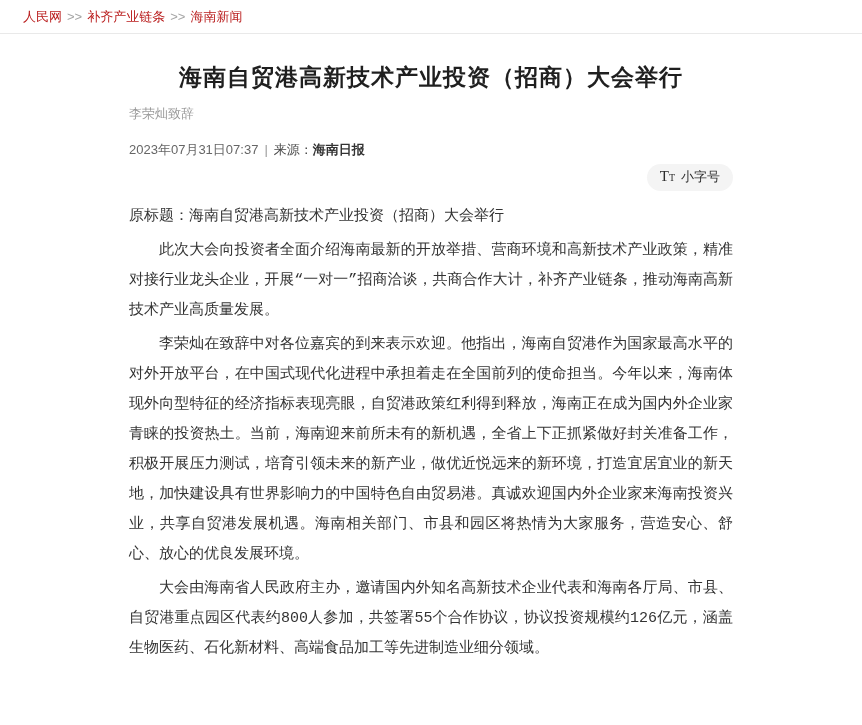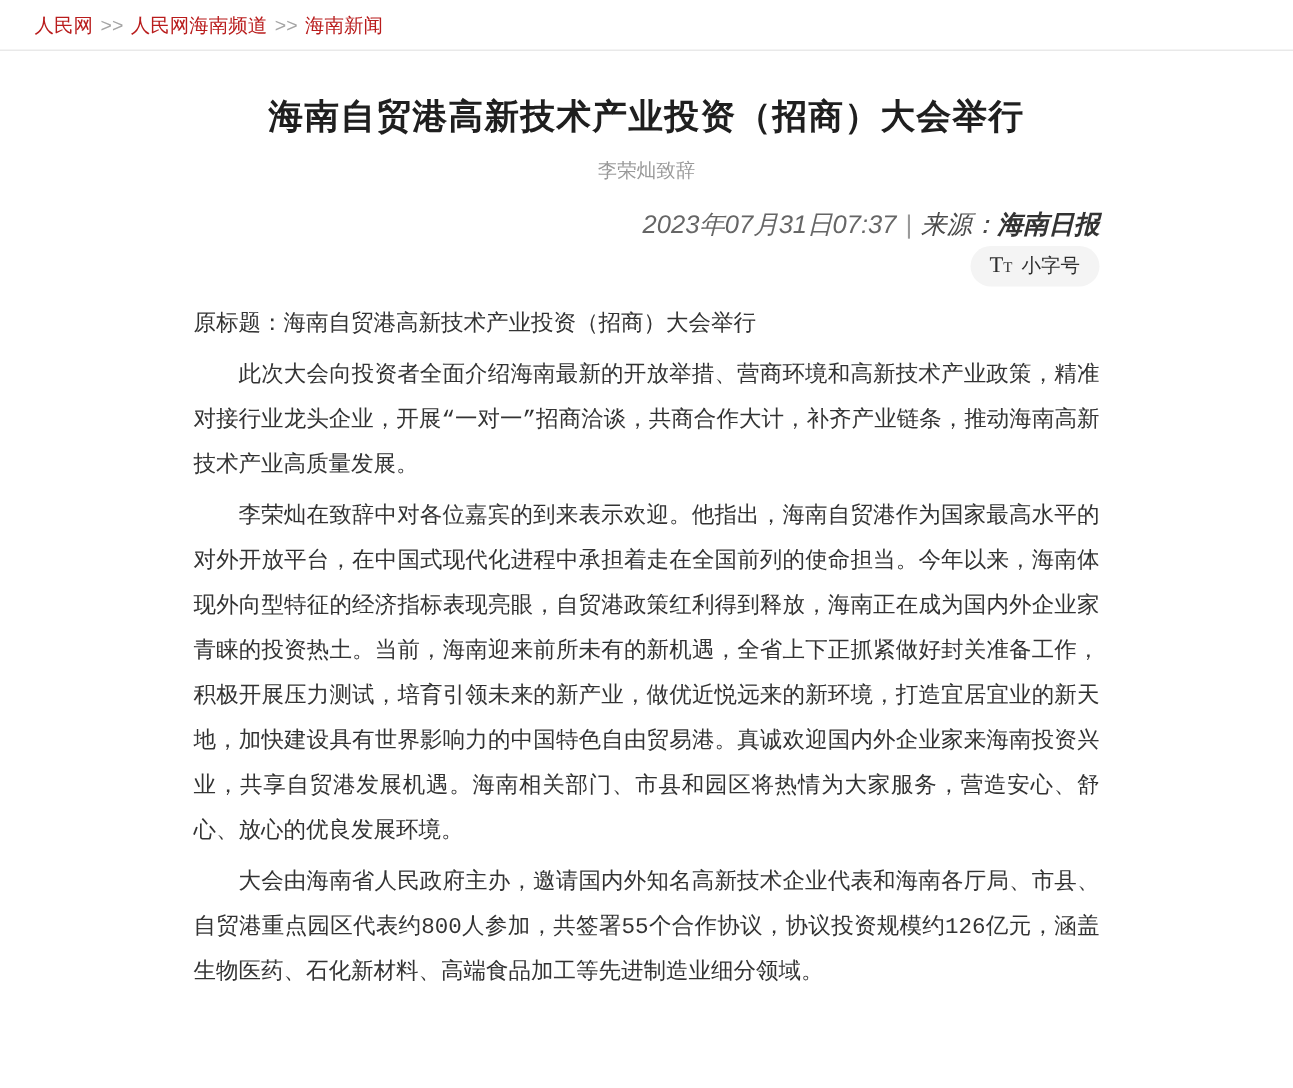--- a/index.html
+++ b/index.html
@@ -47,32 +47,31 @@
     margin: 28px 0 0 0;
     font-size: 23px;
     line-height: 30px;
     font-weight: bold;
     color: #1f1f1f;
     text-align: center;
     letter-spacing: 1px;
   }
   .byline {
     margin-top: 13px;
-    text-align: center;
+    text-align: left;
     font-size: 13px;
     line-height: 17px;
     color: #9a9a9a;
   }
   .meta {
     margin-top: 19px;
-    text-align: right;
-    font-size: 17px;
+    text-align: left;
+    font-size: 13px;
     line-height: 18px;
     color: #666666;
-    font-style: italic;
   }
   .meta .meta-sep {
     margin: 0 6px;
     color: #999999;
   }
   .meta .source-label { color: #4a4a4a; }
   .meta .source-link {
     color: #333333;
     font-weight: bold;
     text-decoration: none;
@@ -120,21 +119,21 @@
     font-family: Liberation Mono, monospace;
   }
   .body-text p.original-title {
     text-indent: 0;
   }
 </style>
 </head>
 <body>
 
 <div class="breadcrumb">
-  <a>人民网</a><span class="sep">&gt;&gt;</span><a>人民网海南频道</a><span class="sep">&gt;&gt;</span><a>海南新闻</a>
+  <a>人民网</a><span class="sep">&gt;&gt;</span><a>补齐产业链条</a><span class="sep">&gt;&gt;</span><a>海南新闻</a>
 </div>
 
 <hr class="top-divider">
 
 <div class="content">
 
   <h1 class="article-title">海南自贸港高新技术产业投资（招商）大会举行</h1>
 
   <div class="byline">李荣灿致辞</div>
 

